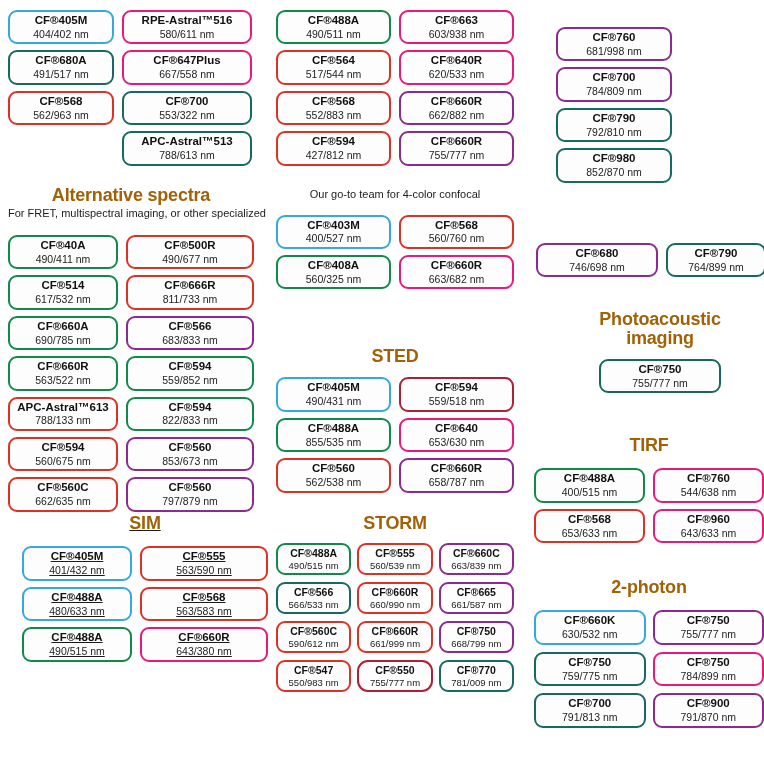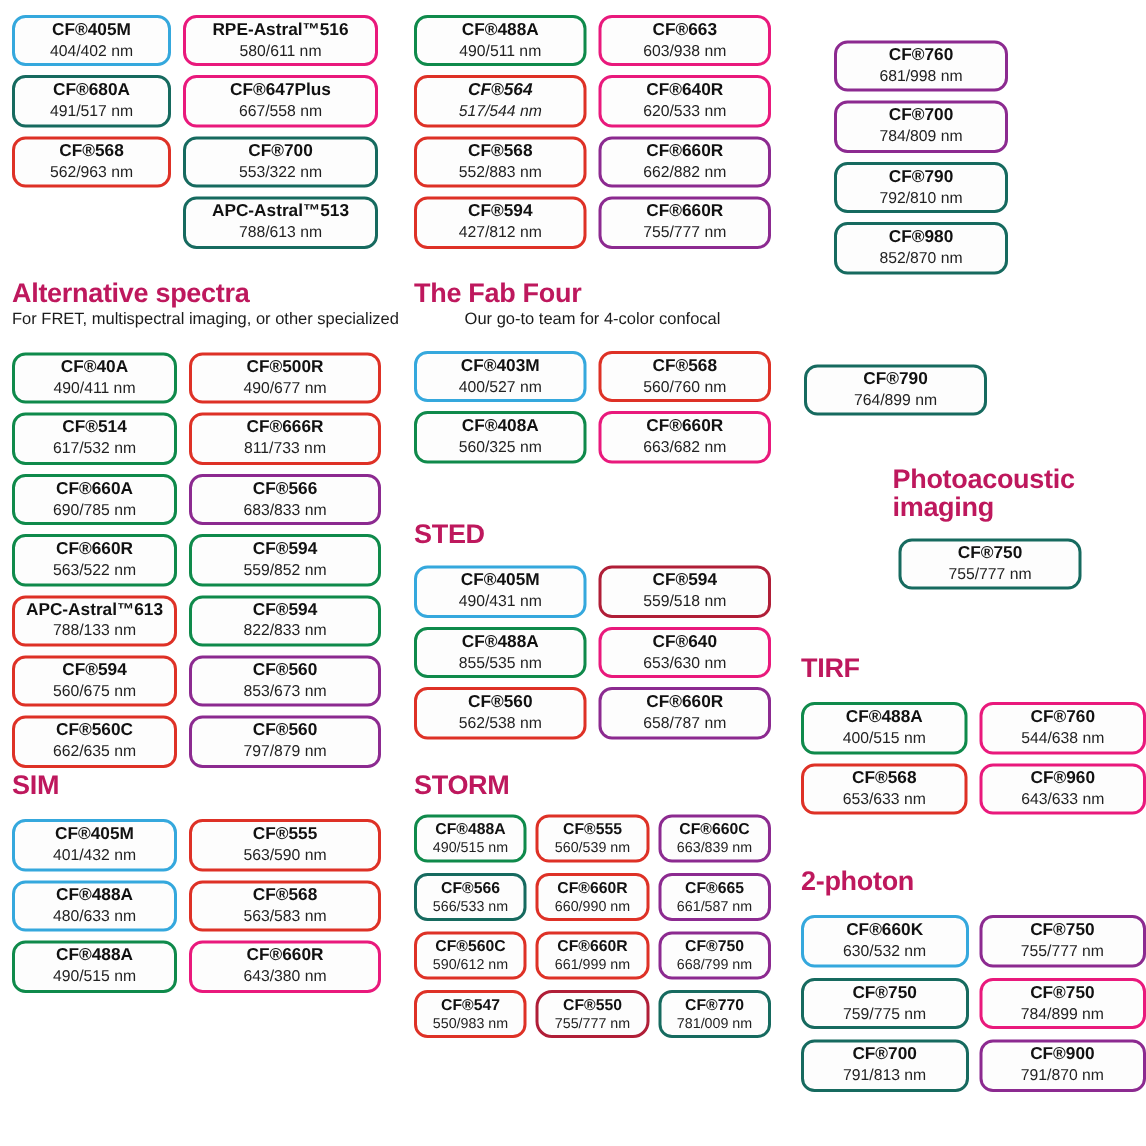--- a/index.html
+++ b/index.html
@@ -1,19 +1,19 @@
 <!DOCTYPE html>
 <html><head>
 <meta charset="utf-8">
 <style>
   html,body{margin:0;padding:0;background:#ffffff;}
   body{width:764px;height:764px;position:relative;font-family:"Liberation Sans",sans-serif;color:#1b1b1b;overflow:hidden;}
   .canvas{position:absolute;inset:0;background:#ffffff;}
   .sec{position:absolute;}
-  .sec-title{font-weight:bold;font-size:18px;line-height:1.08;color:#be185d;letter-spacing:-0.2px;}
+  .sec-title{font-weight:bold;font-size:18px;line-height:1.08;text-align:center;color:#a16207;letter-spacing:-0.2px;}
   .sec-sub{font-size:11px;line-height:1.15;text-align:center;color:#1b1b1b;margin-top:2px;white-space:nowrap;}
   .stack{display:flex;flex-direction:column;gap:6px;}
   .cols{display:grid;gap:6px 8px;align-items:start;}
   .pill{background:#fdfdfd;border:2px solid #444;border-radius:9px;min-height:30px;display:flex;flex-direction:column;justify-content:center;text-align:center;padding:2px 3px;box-sizing:border-box;}
   .pname{font-weight:bold;font-size:11.5px;line-height:1.2;color:#111;}
   .pval{font-size:10.5px;line-height:1.2;color:#222;}
   
   #sec-top-left{left:8px;top:10px;width:246px;}
   #sec-top-left .cols{grid-template-columns:106px 130px;}
   #sec-top-mid{left:276px;top:10px;width:238px;}
@@ -25,21 +25,21 @@
   #sec-fab .cols{grid-template-columns:1fr 1fr;margin-top:14px;}
   #sec-sted{left:276px;top:347px;width:238px;}
   #sec-sted .cols{grid-template-columns:1fr 1fr;margin-top:11px;}
   #sec-nir-pair{left:536px;top:243px;width:228px;}
   #sec-nir-pair .cols{grid-template-columns:122px 100px;}
   #sec-photo{left:550px;top:310px;width:220px;}
   #sec-photo .sec-title{width:130px;margin:0 auto;}
   #sec-photo .stack{width:122px;margin:10px auto 0;}
   #sec-tirf{left:534px;top:436px;width:230px;}
   #sec-tirf .cols{grid-template-columns:1fr 1fr;margin-top:13px;}
-  #sec-sim{left:8px;top:514px;width:246px;}
+  #sec-sim{left:22px;top:514px;width:246px;text-decoration:underline;}
   #sec-sim .cols{grid-template-columns:110px 128px;margin-top:13px;}
   #sec-storm{left:276px;top:514px;width:238px;}
   #sec-storm .cols{grid-template-columns:1fr 1fr 1fr;gap:7px 6px;margin-top:10px;}
   #sec-storm .pname{font-size:10.5px;}
   #sec-storm .pval{font-size:9.5px;}
   #sec-2p{left:534px;top:578px;width:230px;}
   #sec-2p .cols{grid-template-columns:1fr 1fr;gap:7px 7px;margin-top:13px;}
 </style>
 </head>
 <body>
@@ -83,21 +83,21 @@
     </div>
   </div>
 
   <div class="sec" id="sec-top-mid">
     <div class="cols">
       <div class="stack">
           <div class="pill" style="border-color: rgb(15, 138, 75);">
             <div class="pname">CF®488A</div>
             <div class="pval">490/511 nm</div>
           </div>
-          <div class="pill" style="border-color: rgb(222, 49, 38); font-style: italic;">
+          <div class="pill" style="border-color: rgb(222, 49, 38);">
             <div class="pname">CF®564</div>
             <div class="pval">517/544 nm</div>
           </div>
           <div class="pill" style="border-color: rgb(222, 49, 38);">
             <div class="pname">CF®568</div>
             <div class="pval">552/883 nm</div>
           </div>
           <div class="pill" style="border-color: rgb(222, 49, 38);">
             <div class="pname">CF®594</div>
             <div class="pval">427/812 nm</div>
@@ -206,21 +206,20 @@
           </div>
           <div class="pill" style="border-color: rgb(140, 42, 144);">
             <div class="pname">CF®560</div>
             <div class="pval">797/879 nm</div>
           </div>
         </div>
     </div>
   </div>
 
   <div class="sec" id="sec-fab">
-    <div class="sec-title">The Fab Four</div>
     <div class="sec-sub">Our go-to team for 4-color confocal</div>
     <div class="cols">
         <div class="pill" style="border-color: rgb(53, 168, 221);">
           <div class="pname">CF®403M</div>
           <div class="pval">400/527 nm</div>
         </div>
         <div class="pill" style="border-color: rgb(222, 49, 38);">
           <div class="pname">CF®568</div>
           <div class="pval">560/760 nm</div>
         </div>
@@ -260,20 +259,24 @@
         </div>
         <div class="pill" style="border-color: rgb(140, 42, 144);">
           <div class="pname">CF®660R</div>
           <div class="pval">658/787 nm</div>
         </div>
       </div>
   </div>
 
   <div class="sec" id="sec-nir-pair">
     <div class="cols">
+        <div class="pill" style="border-color: rgb(140, 42, 144);">
+          <div class="pname">CF®680</div>
+          <div class="pval">746/698 nm</div>
+        </div>
         <div class="pill" style="border-color: rgb(22, 106, 95);">
           <div class="pname">CF®790</div>
           <div class="pval">764/899 nm</div>
         </div>
       </div>
   </div>
 
   <div class="sec" id="sec-photo">
     <div class="sec-title">Photoacoustic imaging</div>
     <div class="stack">

